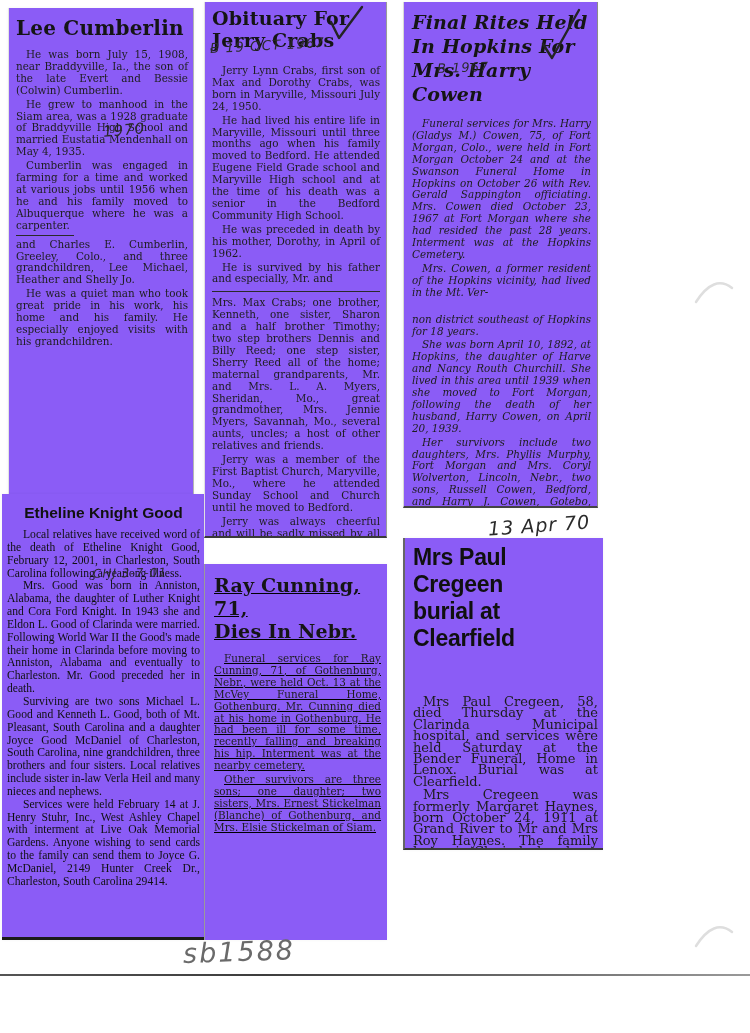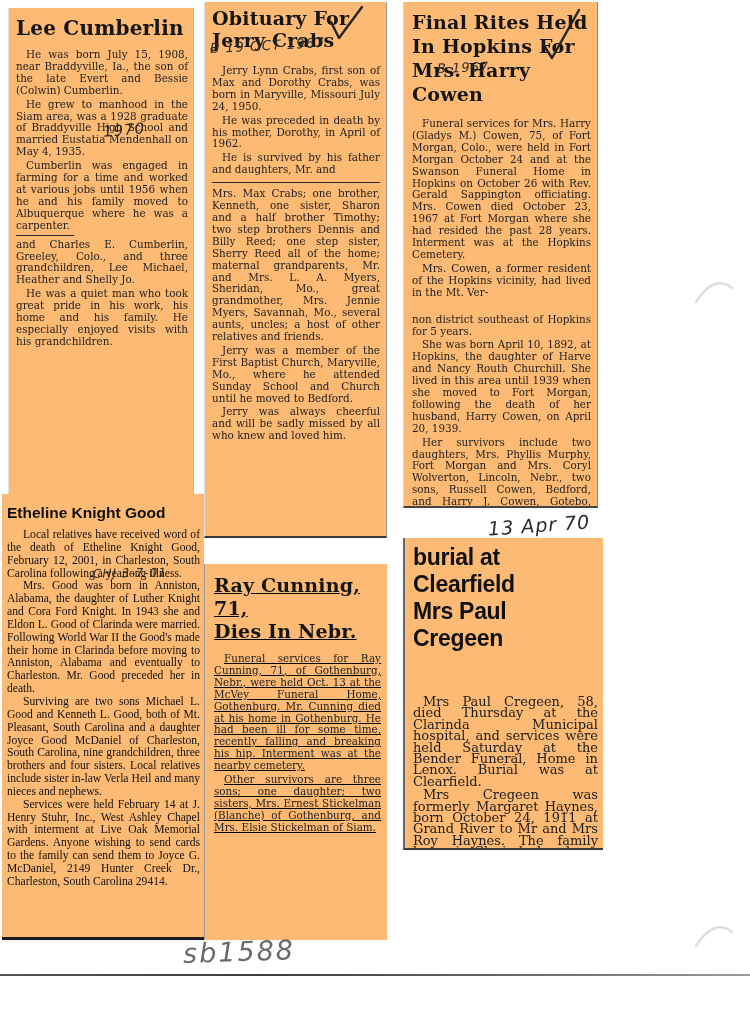--- a/index.html
+++ b/index.html
@@ -8,21 +8,21 @@
     background: #ffffff;
     position: relative;
     font-family: "Liberation Serif", serif;
     overflow: hidden;
   }
   .page { position: absolute; inset: 0; }
 
   
   .clipping {
     position: absolute;
-    background: #fdba74;
+    background: #8b5cf6;
     overflow: hidden;
     box-sizing: border-box;
     box-shadow: 0 0 3px rgba(0,0,0,0.05);
   }
   .np-body {
     font-family: "DejaVu Serif", serif;
     font-size: 10.4px;
     line-height: 11.9px;
     color: #1d1d1d;
     text-align: justify;
@@ -48,21 +48,21 @@
 
   
   .clip-eth {
     left: 2px; top: 494px; width: 202px; height: 446px;
     padding: 8px 4px 0 5px;
     border-bottom: 3px solid #1b1b1b;
   }
   .eth-head {
     font-family: "Liberation Sans", sans-serif;
     font-weight: bold; font-size: 15.5px; color: #111;
-    margin: 2px 0 7px 0;
+    text-align: center; margin: 2px 0 7px 0;
   }
   .eth-body {
     font-family: "Liberation Serif", serif;
     font-size: 11.6px; line-height: 12.85px; color: #101010;
     text-align: justify;
   }
   .eth-body p { margin: 0; text-indent: 16px; }
 
   
   .clip-crabs {
@@ -84,20 +84,21 @@
   }
   .clip-ray .np-head { font-size: 19px; line-height: 23px; margin: 2px 0 10px 0; }
 
   
   .clip-cowen {
     left: 403px; top: 2px; width: 195px; height: 506px;
     padding: 8px 6px 0 8px;
     border-left: 1px solid #d8d8d8;
     border-right: 1px solid #8a8a8a;
     border-bottom: 2px solid #444;
+    font-style: italic;
   }
   .clip-cowen .np-head { font-size: 19px; line-height: 24px; margin: 0 0 12px 0; }
   .clip-cowen p.after-gap { margin-top: 15px; }
 
   
   .clip-cregeen {
     left: 403px; top: 538px; width: 200px; height: 312px;
     padding: 6px 5px 0 8px;
     border-left: 2px solid #666;
     border-bottom: 2px solid #3a3a3a;
@@ -167,22 +168,23 @@
     </div>
   </article>
 
   <article class="clipping clip-crabs">
     <div class="np-head">
       <div>Obituary For</div>
       <div>Jerry Crabs</div>
     </div>
     <div class="np-body">
       <p>Jerry Lynn Crabs, first son of Max and Dorothy Crabs, was born in Maryville, Missouri July 24, 1950.</p>
+      <p>He had lived his entire life in Maryville, Missouri until three months ago when his family moved to Bedford. He attended Eugene Field Grade school and Maryville High school and at the time of his death was a senior in the Bedford Community High School.</p>
       <p>He was preceded in death by his mother, Dorothy, in April of 1962.</p>
-      <p>He is survived by his father and daughters, Mr. and</p>
+      <p>He is survived by his father and especially, Mr. and</p>
       <div class="divider-full"></div>
       <p class="cont">Mrs. Max Crabs; one brother, Kenneth, one sister, Sharon and a half brother Timothy; two step brothers Dennis and Billy Reed; one step sister, Sherry Reed all of the home; maternal grandparents, Mr. and Mrs. L. A. Myers, Sheridan, Mo., great grandmother, Mrs. Jennie Myers, Savannah, Mo., several aunts, uncles; a host of other relatives and friends.</p>
       <p>Jerry was a member of the First Baptist Church, Maryville, Mo., where he attended Sunday School and Church until he moved to Bedford.</p>
       <p>Jerry was always cheerful and will be sadly missed by all who knew and loved him.</p>
     </div>
   </article>
 
   <article class="clipping clip-ray">
     <div class="np-head">
       <div>Ray Cunning, 71,</div>
@@ -196,30 +198,30 @@
 
   <article class="clipping clip-cowen">
     <div class="np-head">
       <div>Final Rites Held</div>
       <div>In Hopkins For</div>
       <div>Mrs. Harry Cowen</div>
     </div>
     <div class="np-body">
       <p>Funeral services for Mrs. Harry (Gladys M.) Cowen, 75, of Fort Morgan, Colo., were held in Fort Morgan October 24 and at the Swanson Funeral Home in Hopkins on October 26 with Rev. Gerald Sappington officiating. Mrs. Cowen died October 23, 1967 at Fort Morgan where she had resided the past 28 years. Interment was at the Hopkins Cemetery.</p>
       <p>Mrs. Cowen, a former resident of the Hopkins vicinity, had lived in the Mt. Ver-</p>
-      <p class="cont after-gap">non district southeast of Hopkins for 5 years.</p>
+      <p class="cont after-gap">non district southeast of Hopkins for 18 years.</p>
       <p>She was born April 10, 1892, at Hopkins, the daughter of Harve and Nancy Routh Churchill. She lived in this area until 1939 when she moved to Fort Morgan, following the death of her husband, Harry Cowen, on April 20, 1939.</p>
       <p>Her survivors include two daughters, Mrs. Phyllis Murphy, Fort Morgan and Mrs. Coryl Wolverton, Lincoln, Nebr., two sons, Russell Cowen, Bedford, and Harry J. Cowen, Gotebo, Okla., one brother, Lloyd Churchill, Ft. Morgan; six grandchildren and 13 great grandchildren.</p>
     </div>
   </article>
 
   <article class="clipping clip-cregeen">
     <div class="cregeen-head">
+      <div>Mrs Paul Cregeen</div>
       <div>burial at Clearfield</div>
-      <div>Mrs Paul Cregeen</div>
     </div>
     <div class="np-body">
       <p>Mrs Paul Cregeen, 58, died Thursday at the Clarinda Municipal hospital, and services were held Saturday at the Bender Funeral, Home in Lenox. Burial was at Clearfield.</p>
       <p>Mrs Cregeen was formerly Margaret Haynes, born October 24, 1911 at Grand River to Mr and Mrs Roy Haynes. The family home in Clarinda has been at 1014 S 18th St.</p>
       <p>She is survived by her husband, five children, Melvin of Woodward, Morton of Santee, Calif, Mrs Marilyn Miller of Clarinda, Mrs Marcella Field of Omaha, Nebr and Michael of the home. She has 11 grandchildren.</p>
 
     </div>
   </article>
 
   <div class="handwriting hw-1970">1970</div>

